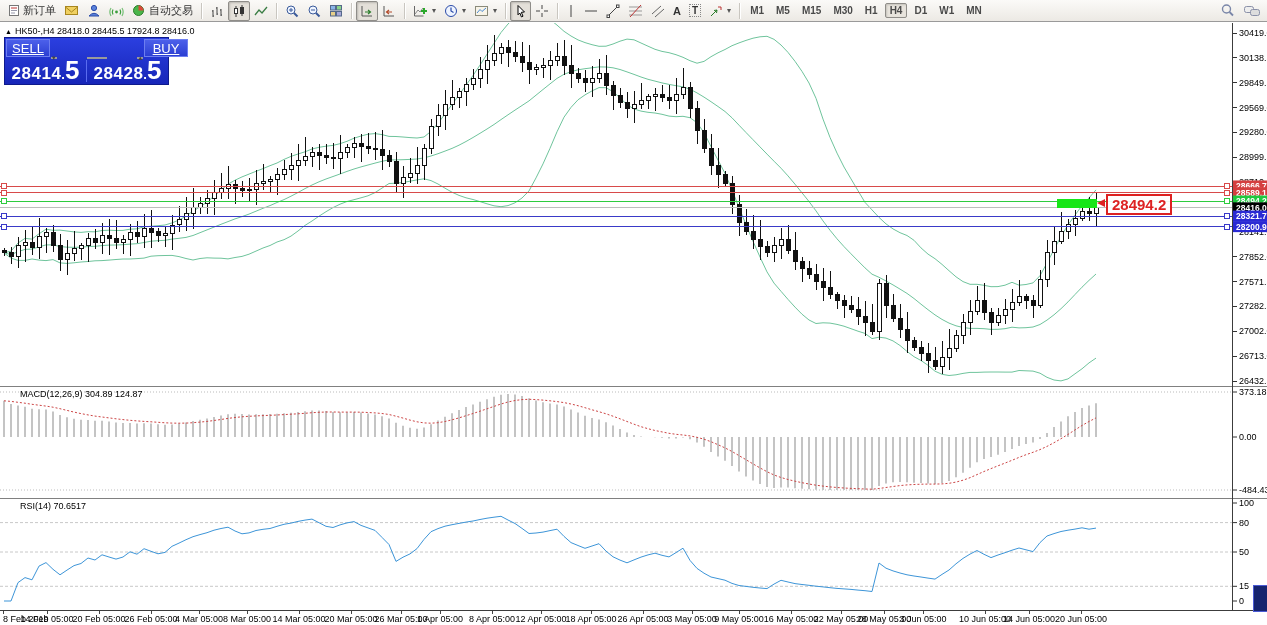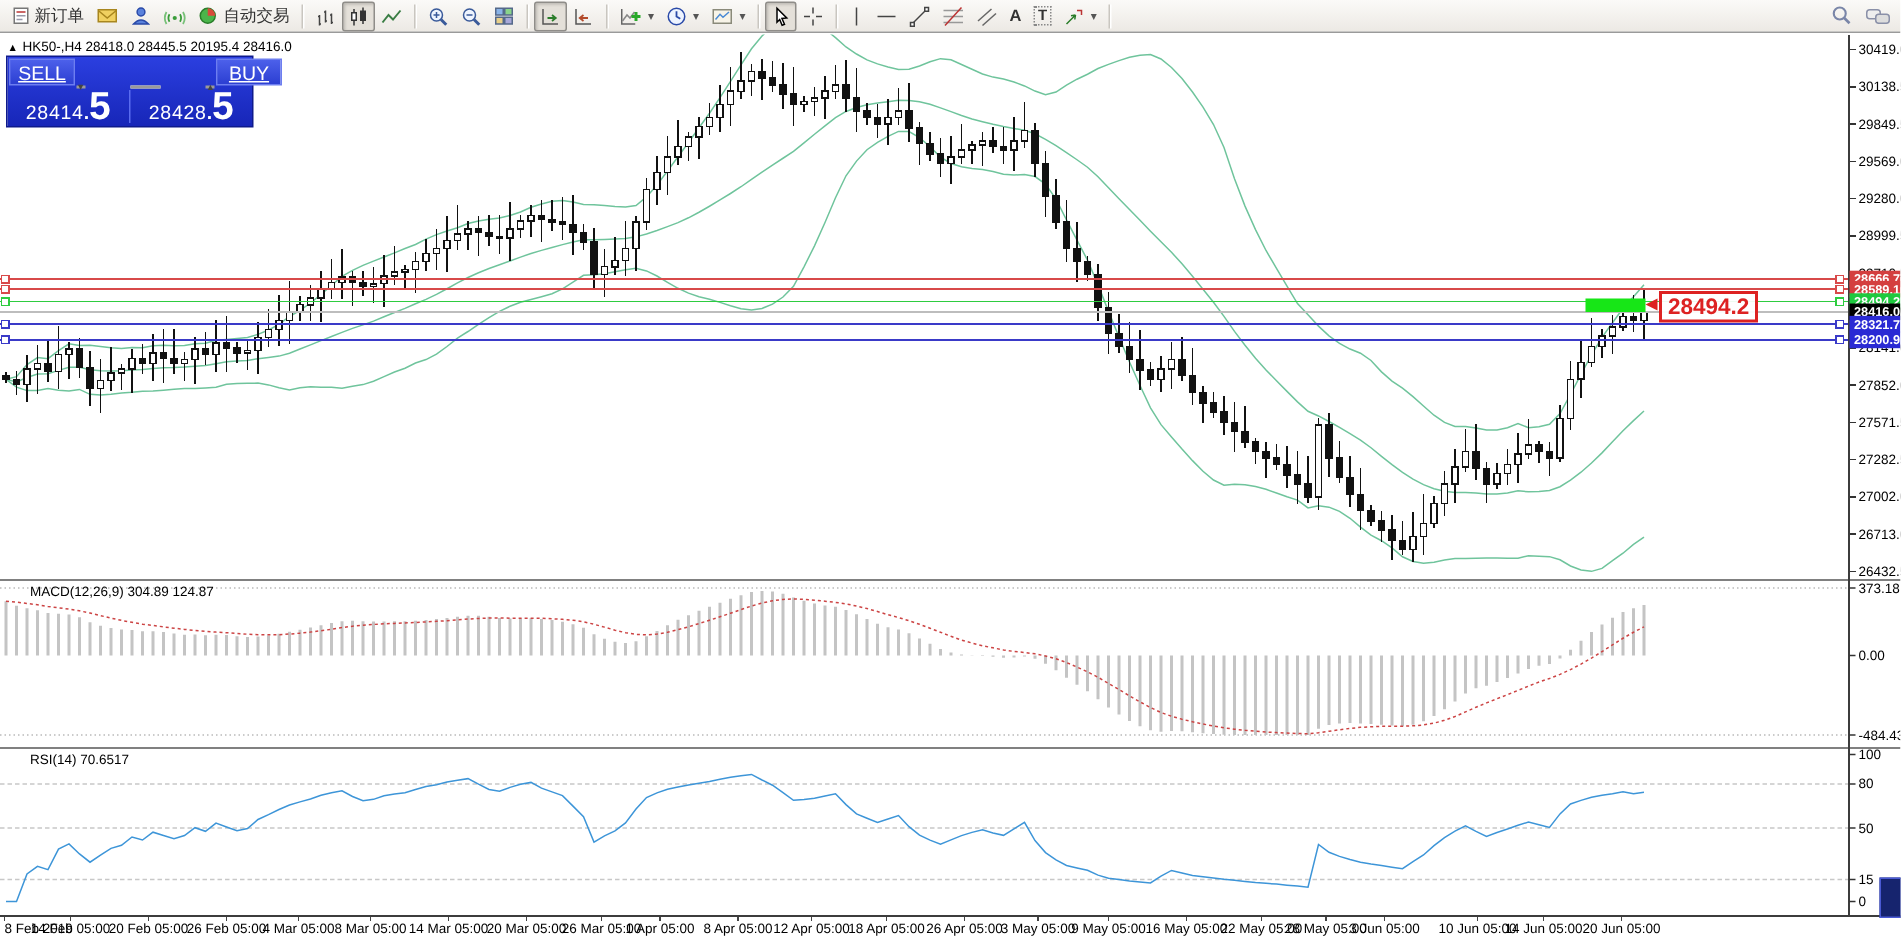--- a/index.html
+++ b/index.html
@@ -37,21 +37,21 @@
   .tp-row{display:flex;height:20px;align-items:stretch;}
   .tp-btn{flex:0 0 44px;color:#fff;font-size:13px;display:flex;align-items:center;justify-content:center;
     background:linear-gradient(#4c60ea,#2c3fd2);border:1px solid #6d7ef0;box-sizing:border-box;margin:1px;text-decoration:underline;}
   .tp-spin{flex:1;display:flex;margin:19px 0;gap:30px;}
   .tp-spin .sp-btn{width:13px;background:linear-gradient(#f2f1ef,#d8d5d0);border:1px solid #9a9a9a;
     font-size:7px;color:#444;display:flex;align-items:center;justify-content:center;box-sizing:border-box;}
   .tp-spin input{width:100%;border:1px solid #9a9a9a;border-left:none;border-right:none;
     font-size:12px;text-align:right;padding:0 3px;box-sizing:border-box;font-family:"Liberation Sans",sans-serif;}
   .tp-prices{display:flex;height:26px;}
   .tp-price{flex:1;color:#fff;display:flex;align-items:baseline;justify-content:center;padding-top:1px;}
-  .tp-price .p-small{font-size:13px;font-weight:normal;letter-spacing:.5px;}
+  .tp-price .p-small{font-size:17px;font-weight:bold;letter-spacing:.5px;}
   .tp-price .p-dot{font-size:13px;font-weight:bold;}
   .tp-price .p-big{font-size:26px;font-weight:bold;line-height:22px;}
   .tp-div{width:1px;background:#5a6cf0;margin:2px 0;}
 
   
   .annot-text{position:absolute;left:893px;top:194px;z-index:7;font-size:24px;font-weight:bold;color:#27d427;
     text-shadow:1px 1px 0 #0a7a0a;letter-spacing:2px;}
   .annot-rect{position:absolute;left:1057px;top:199px;width:40px;height:9px;background:#17e617;z-index:7;}
   .annot-callout{position:absolute;left:1106px;top:194px;z-index:7;border:2px solid #dd2222;background:rgba(255,255,255,.92);
     color:#dd2222;font-size:15px;font-weight:bold;padding:0 4px;line-height:17px;}
@@ -242,20 +242,31 @@
       </div>
       <div class="tbtn">
         <svg width="14" height="14">
             <path d="M2 12 L8 6 M8 6 l-3 .5 M8 6 l-.5 3" stroke="#2a7d2a" fill="none"></path>
             <path d="M9 3 l3 0 l0 3" stroke="#b33" fill="none"></path>
           </svg>
         <span class="caret">▾</span>
       </div>
     </div>
     <div class="sep"></div>
+    <div class="tgroup" id="tf-group">
+        <div class="tf">M1</div>
+        <div class="tf">M5</div>
+        <div class="tf">M15</div>
+        <div class="tf">M30</div>
+        <div class="tf">H1</div>
+        <div class="tf pressed">H4</div>
+        <div class="tf">D1</div>
+        <div class="tf">W1</div>
+        <div class="tf">MN</div>
+      </div>
     <div class="tb-right">
       <div class="tbtn">
         <svg width="15" height="15">
             <circle cx="6.5" cy="6" r="4" fill="none" stroke="#7a86a8" stroke-width="1.4"></circle>
             <line x1="9.5" y1="9" x2="13" y2="12.5" stroke="#7a86a8" stroke-width="1.8"></line>
           </svg>
       </div>
       <div class="tbtn">
         <svg width="18" height="14">
             <rect x="1.5" y="2.5" width="9" height="6" rx="2" fill="#eee" stroke="#8a90a8"></rect>
@@ -650,21 +661,21 @@
       <g>
         <rect x="1233" y="187.5830051423554" width="34" height="11" fill="#2a2ad4"></rect>
         <text x="1236" y="196.0830051423554" font-size="8.5" font-weight="bold" fill="#fff" font-family="Liberation Sans, sans-serif">28321.7</text>
       </g>
       <g>
         <rect x="1233" y="198.12819515866033" width="34" height="11" fill="#2a2ad4"></rect>
         <text x="1236" y="206.62819515866033" font-size="8.5" font-weight="bold" fill="#fff" font-family="Liberation Sans, sans-serif">28200.9</text>
       </g>
     </svg>
   <div class="chart-title">
-    <span class="tri">▲</span><span>HK50-,H4  28418.0 28445.5 20195.4 28416.0</span>
+    <span class="tri">▲</span><span>HK50-,H4  28418.0 28445.5 17924.8 28416.0</span>
   </div>
 
   <div class="trade-panel">
     <div class="tp-row">
       <div class="tp-btn">SELL</div>
       <div class="tp-spin">
         <div class="sp-btn">▾</div>
         <input value="1.00" style="">
         <div class="sp-btn">▴</div>
       </div>

